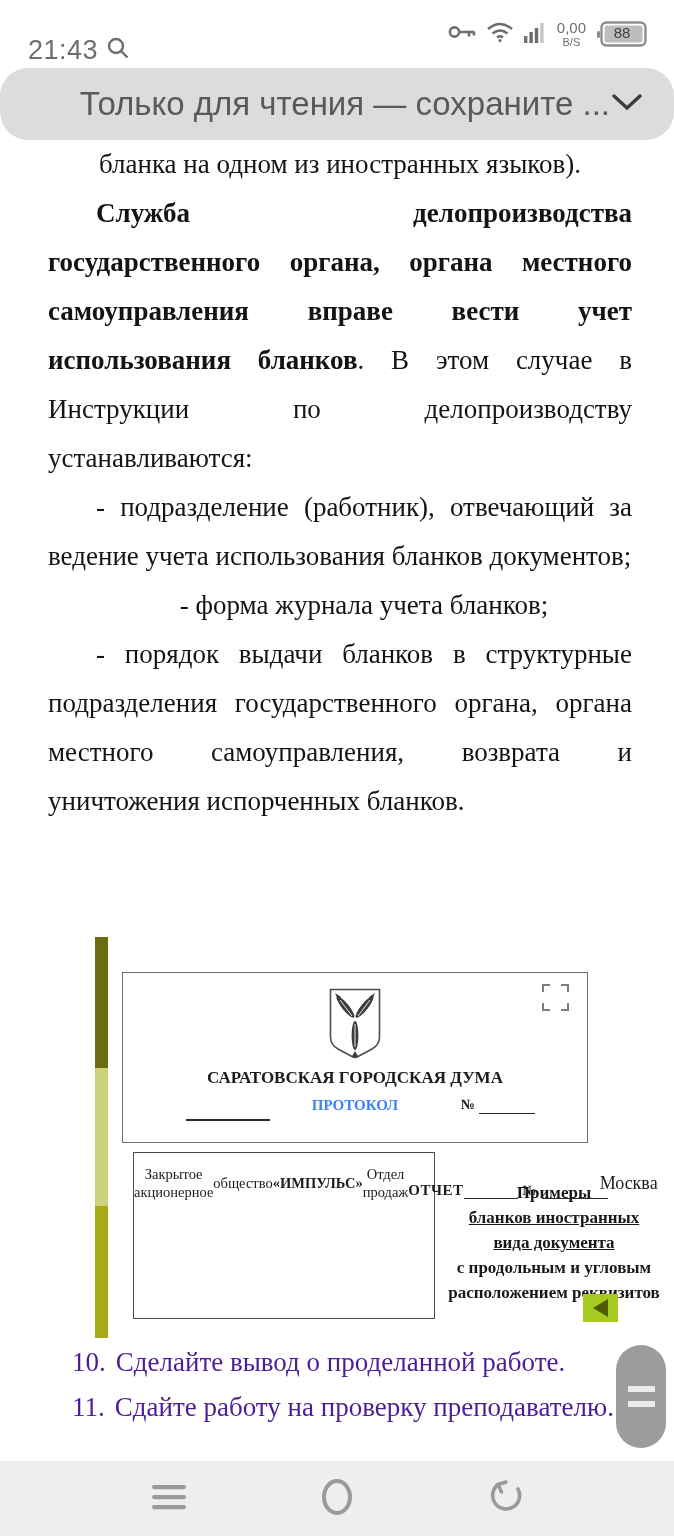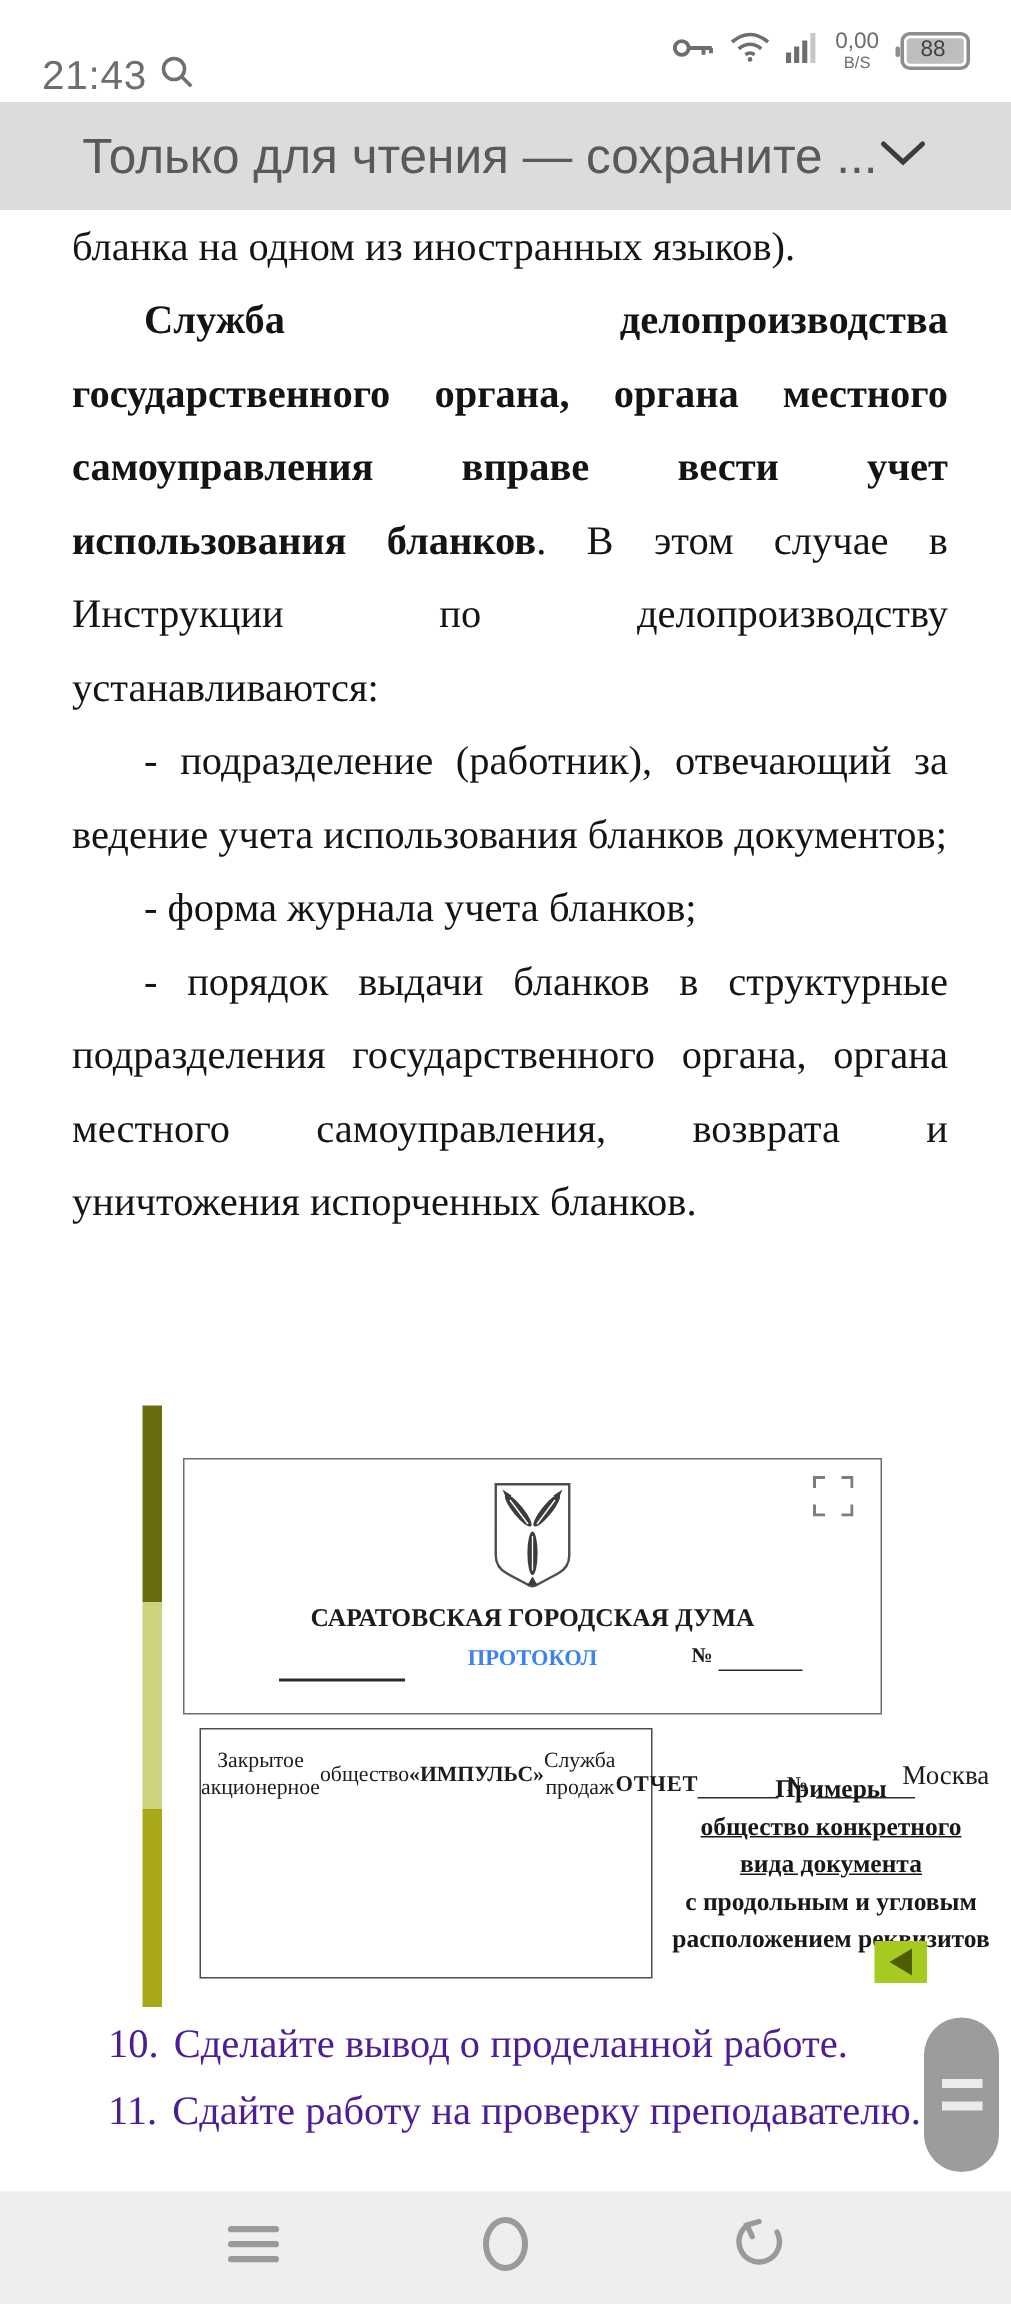--- a/index.html
+++ b/index.html
@@ -29,35 +29,36 @@
   .battery { position:relative; display:flex; align-items:center; }
   .battery .num {
     position:absolute; left:9px; top:3px; width:34px; text-align:center;
     font-size:15px; color:#3f3f3f;
   }
 
   
   .title-bar {
     position:absolute; top:68px; left:0; width:674px; height:72px;
     background:#dcdcdc;
-    display:flex; align-items:center; justify-content:center;
+    display:flex; align-items:center; justify-content:flex-end;
     padding:0 30px 0 30px;
     font-family:"Liberation Sans", sans-serif;
+    border-radius:28px;
   }
   .title-text {
     font-size:33px; color:#595959; white-space:nowrap; overflow:hidden;
   }
 
   
   .doc-text {
     position:absolute; top:140px; left:48px; width:584px;
     font-size:27px; line-height:49px; color:#141414;
   }
   .doc-text p { margin:0; text-align:justify; }
-  .doc-text p.no-just { text-align:left; }
+  .doc-text p.no-just { text-align:center; }
   .indent { text-indent:48px; }
   .gap { margin-top:49px; }
   .b { font-weight:bold; }
 
   
   .slide { position:absolute; top:937px; left:0; width:674px; height:401px; background:#fff; }
   .color-bar { position:absolute; left:95px; top:0; width:13px; height:401px; }
   .color-bar .seg1 { height:131px; background:#6b6b10; }
   .color-bar .seg2 { height:138px; background:#cdd27c; }
   .color-bar .seg3 { height:132px; background:#a8a818; }
@@ -241,34 +242,34 @@
       <div class="num-group1">
         <span>№</span> <span class="uline">&nbsp;</span>
       </div>
     </div>
 
     <div class="frame2">
       <div class="frame2-stack">
         <div>Закрытое акционерное</div>
         <div>общество</div>
         <div class="b">«ИМПУЛЬС»</div>
-        <div>Служба продаж</div>
+        <div>Отдел продаж</div>
         <div class="doc-type2">ОТЧЕТ</div>
         <div class="num-row">
           <span class="ul1">&nbsp;</span>
             <span>№</span>
             <span class="ul2">&nbsp;</span>
         </div>
         <div class="city">Москва</div>
       </div>
     </div>
 
     <div class="caption">
       <div>Примеры</div>
-      <div class="u">общество конкретного</div>
+      <div class="u">бланков иностранных</div>
       <div class="u">вида документа</div>
       <div>с продольным и угловым</div>
       <div>расположением реквизитов</div>
     </div>
 
     <div class="slide-nav-btn">
       <div class="tri"></div>
     </div>
   </div>
 

